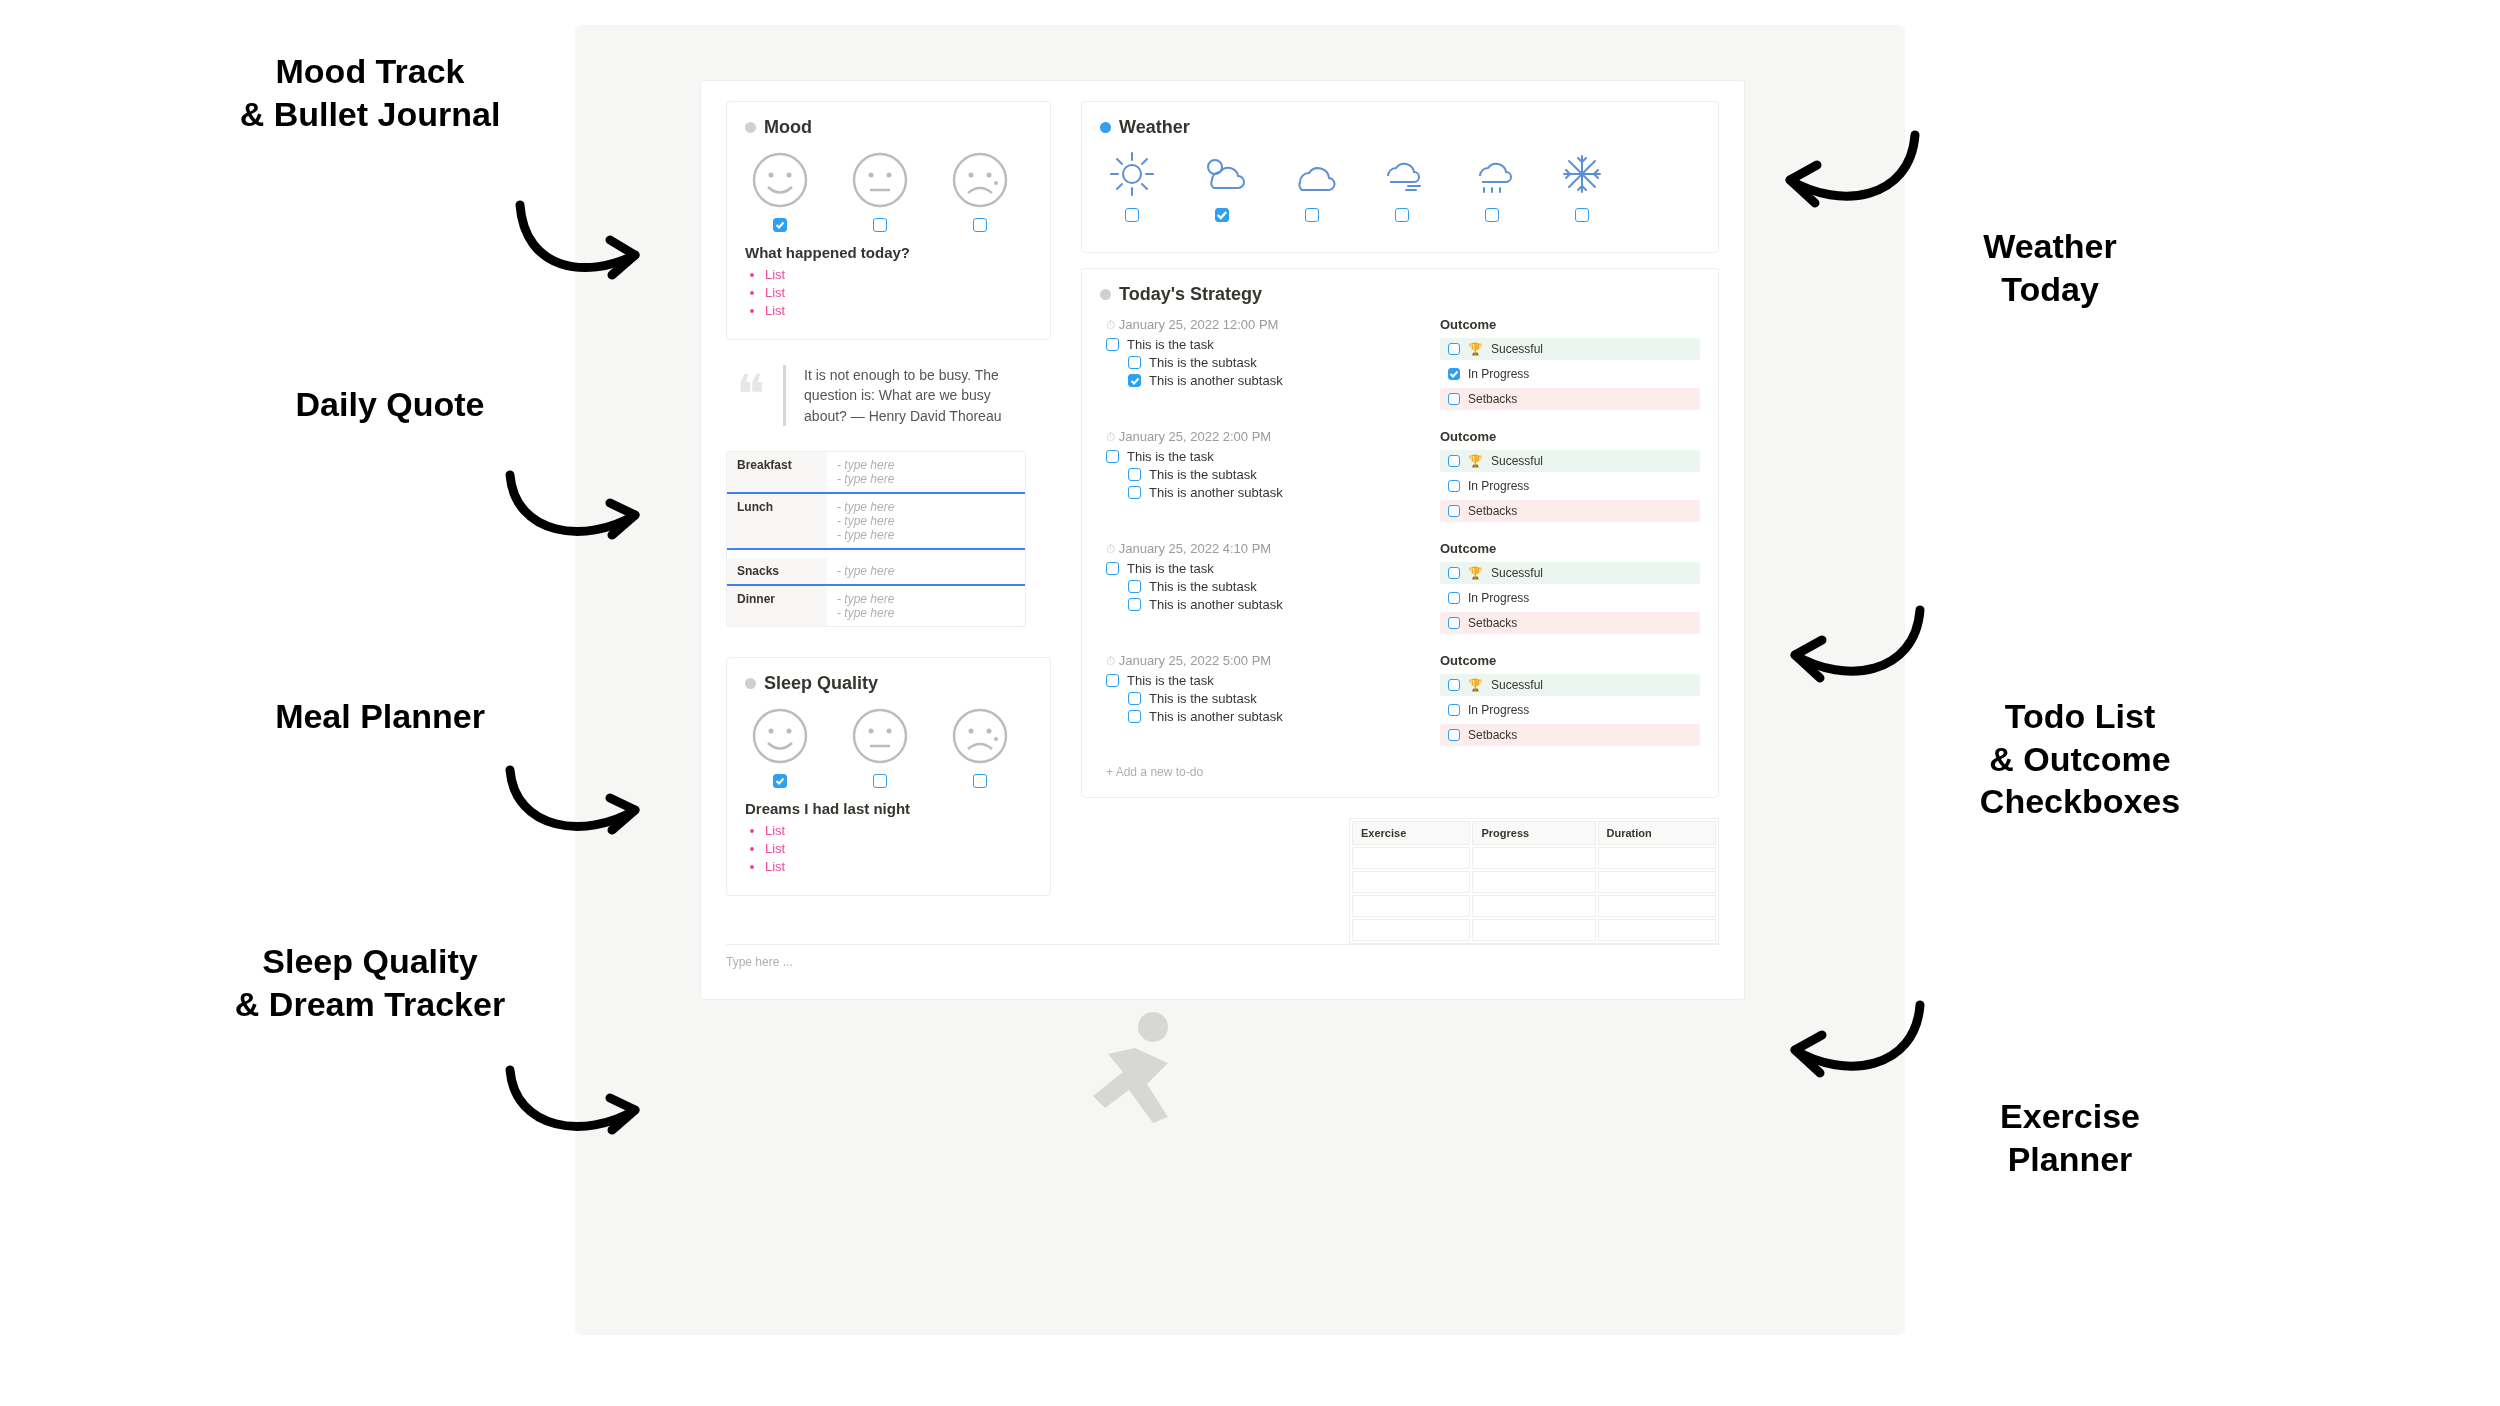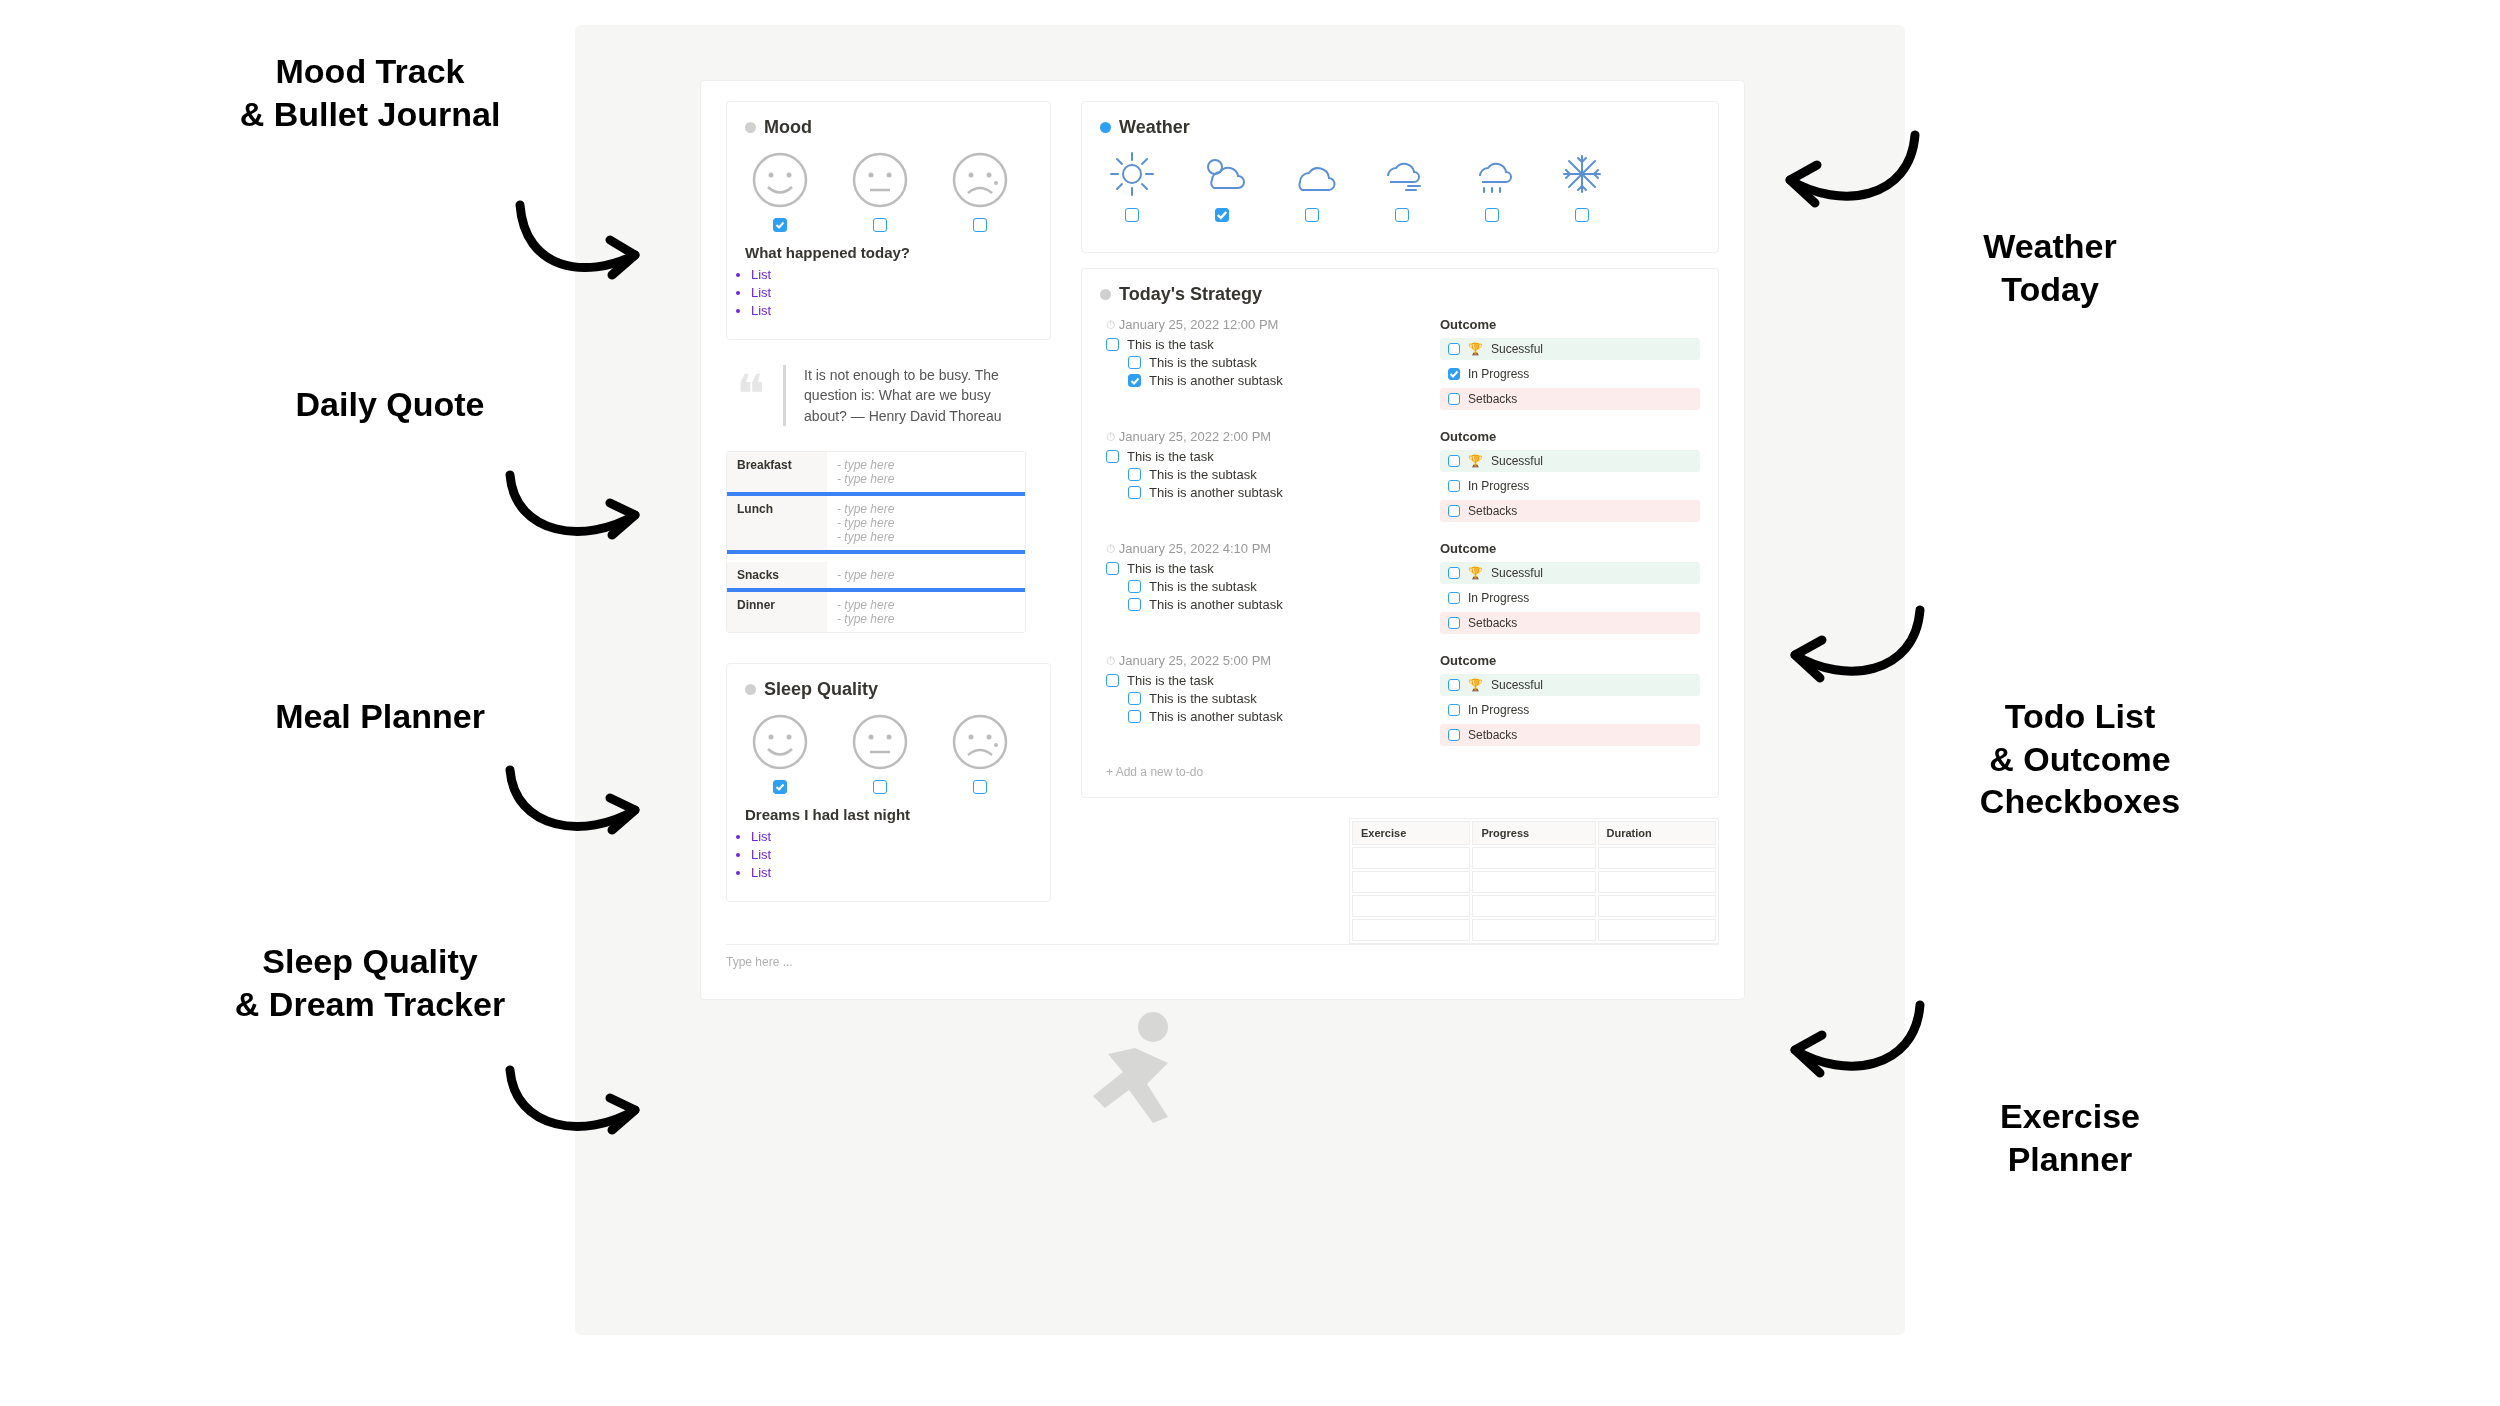--- a/index.html
+++ b/index.html
@@ -14,31 +14,31 @@
   .gray-dot{background:#d0d0d0}
   .blue-dot{background:#2e9ff2}
   .faces{display:flex;gap:40px;margin:5px 0 10px 5px}
   .face-col{display:flex;flex-direction:column;align-items:center;gap:8px}
   .face-svg{width:60px;height:60px}
   .chk{width:14px;height:14px;border:1.5px solid #bbb;border-radius:3px;display:inline-flex;align-items:center;justify-content:center;background:#fff;cursor:pointer}
   .chk.blue{border-color:#2e9ff2}
   .chk.on{background:#2e9ff2;border-color:#2e9ff2;color:#fff}
   .chk svg{width:10px;height:10px}
   .sub{font-weight:600;font-size:15px;margin:12px 0 6px 0}
-  ul.bul{margin:4px 0 0 6px;padding:0;color:#6d28d9;font-size:13px}
+  ul.bul{margin:4px 0 0 20px;padding:0;color:#ec4899;font-size:13px}
   ul.bul li{margin:3px 0}
   .weather-icons{display:flex;gap:42px;margin:6px 0 12px 8px}
   .wi{display:flex;flex-direction:column;align-items:center;gap:10px}
   .wi svg{width:48px;height:48px}
   .quote-wrap{display:flex;gap:18px;margin:25px 0 25px 10px}
   .qmark{font-size:54px;font-family:Georgia,serif;color:#e6e6e6;line-height:0.6;margin-top:14px}
   .qbar{width:3px;background:#d6d6d6}
   .qtxt{font-size:14px;color:#555;max-width:210px;line-height:1.45}
   .meal-table{border:1px solid #eee;border-radius:3px;width:300px;font-size:12px}
-  .meal-row{display:flex;border-bottom:4px solid #3b82f6}
+  .meal-row{display:flex;border-bottom:2px solid #3b82f6}
   .meal-row:last-child{border-bottom:none}
   .meal-row.sep{border-top:8px solid #fff}
   .meal-lab{width:100px;background:#f8f7f5;padding:6px 10px;font-weight:600}
   .meal-val{flex:1;padding:6px 10px;color:#b0b0b0;font-style:italic}
   .strategy{margin-top:15px}
   .slot{margin:10px 0 16px 6px}
   .time{color:#9a9a9a;font-size:13px;margin-bottom:5px}
   .time::before{content:"⏱ ";font-size:12px;opacity:.55}
   .task-row{display:flex;align-items:center;gap:8px;font-size:13px;margin:3px 0}
   .task-row.sub-t{margin-left:22px}

